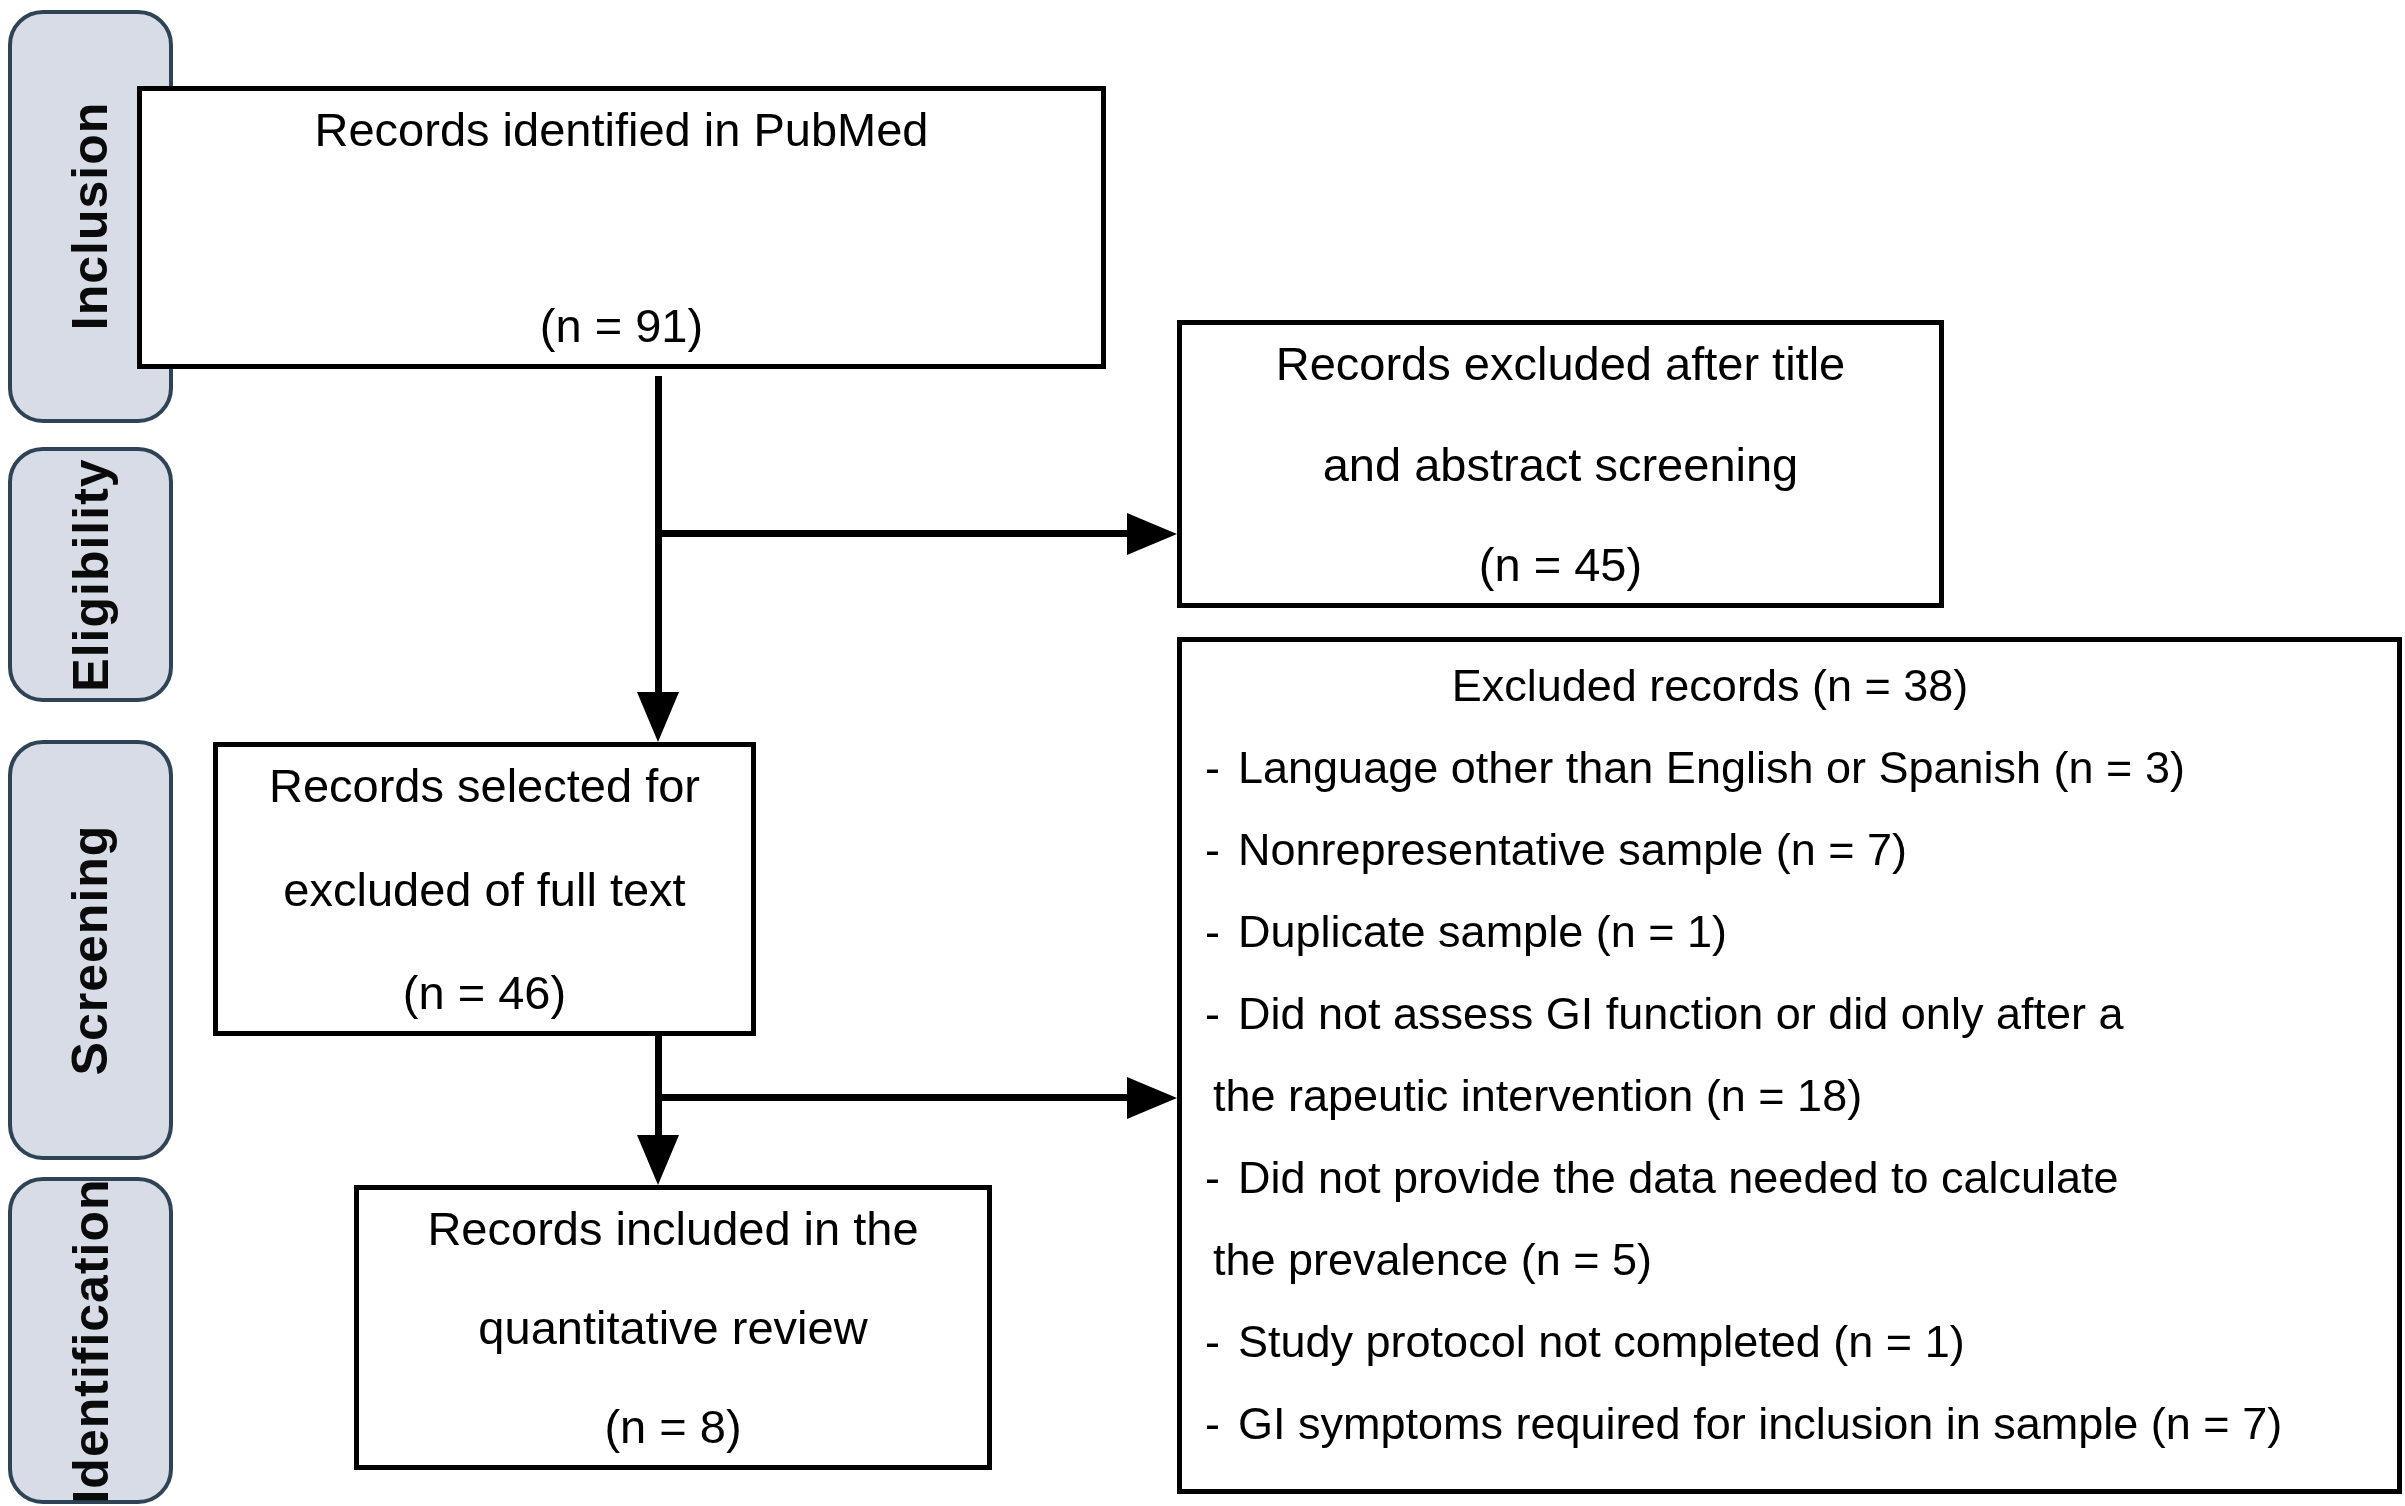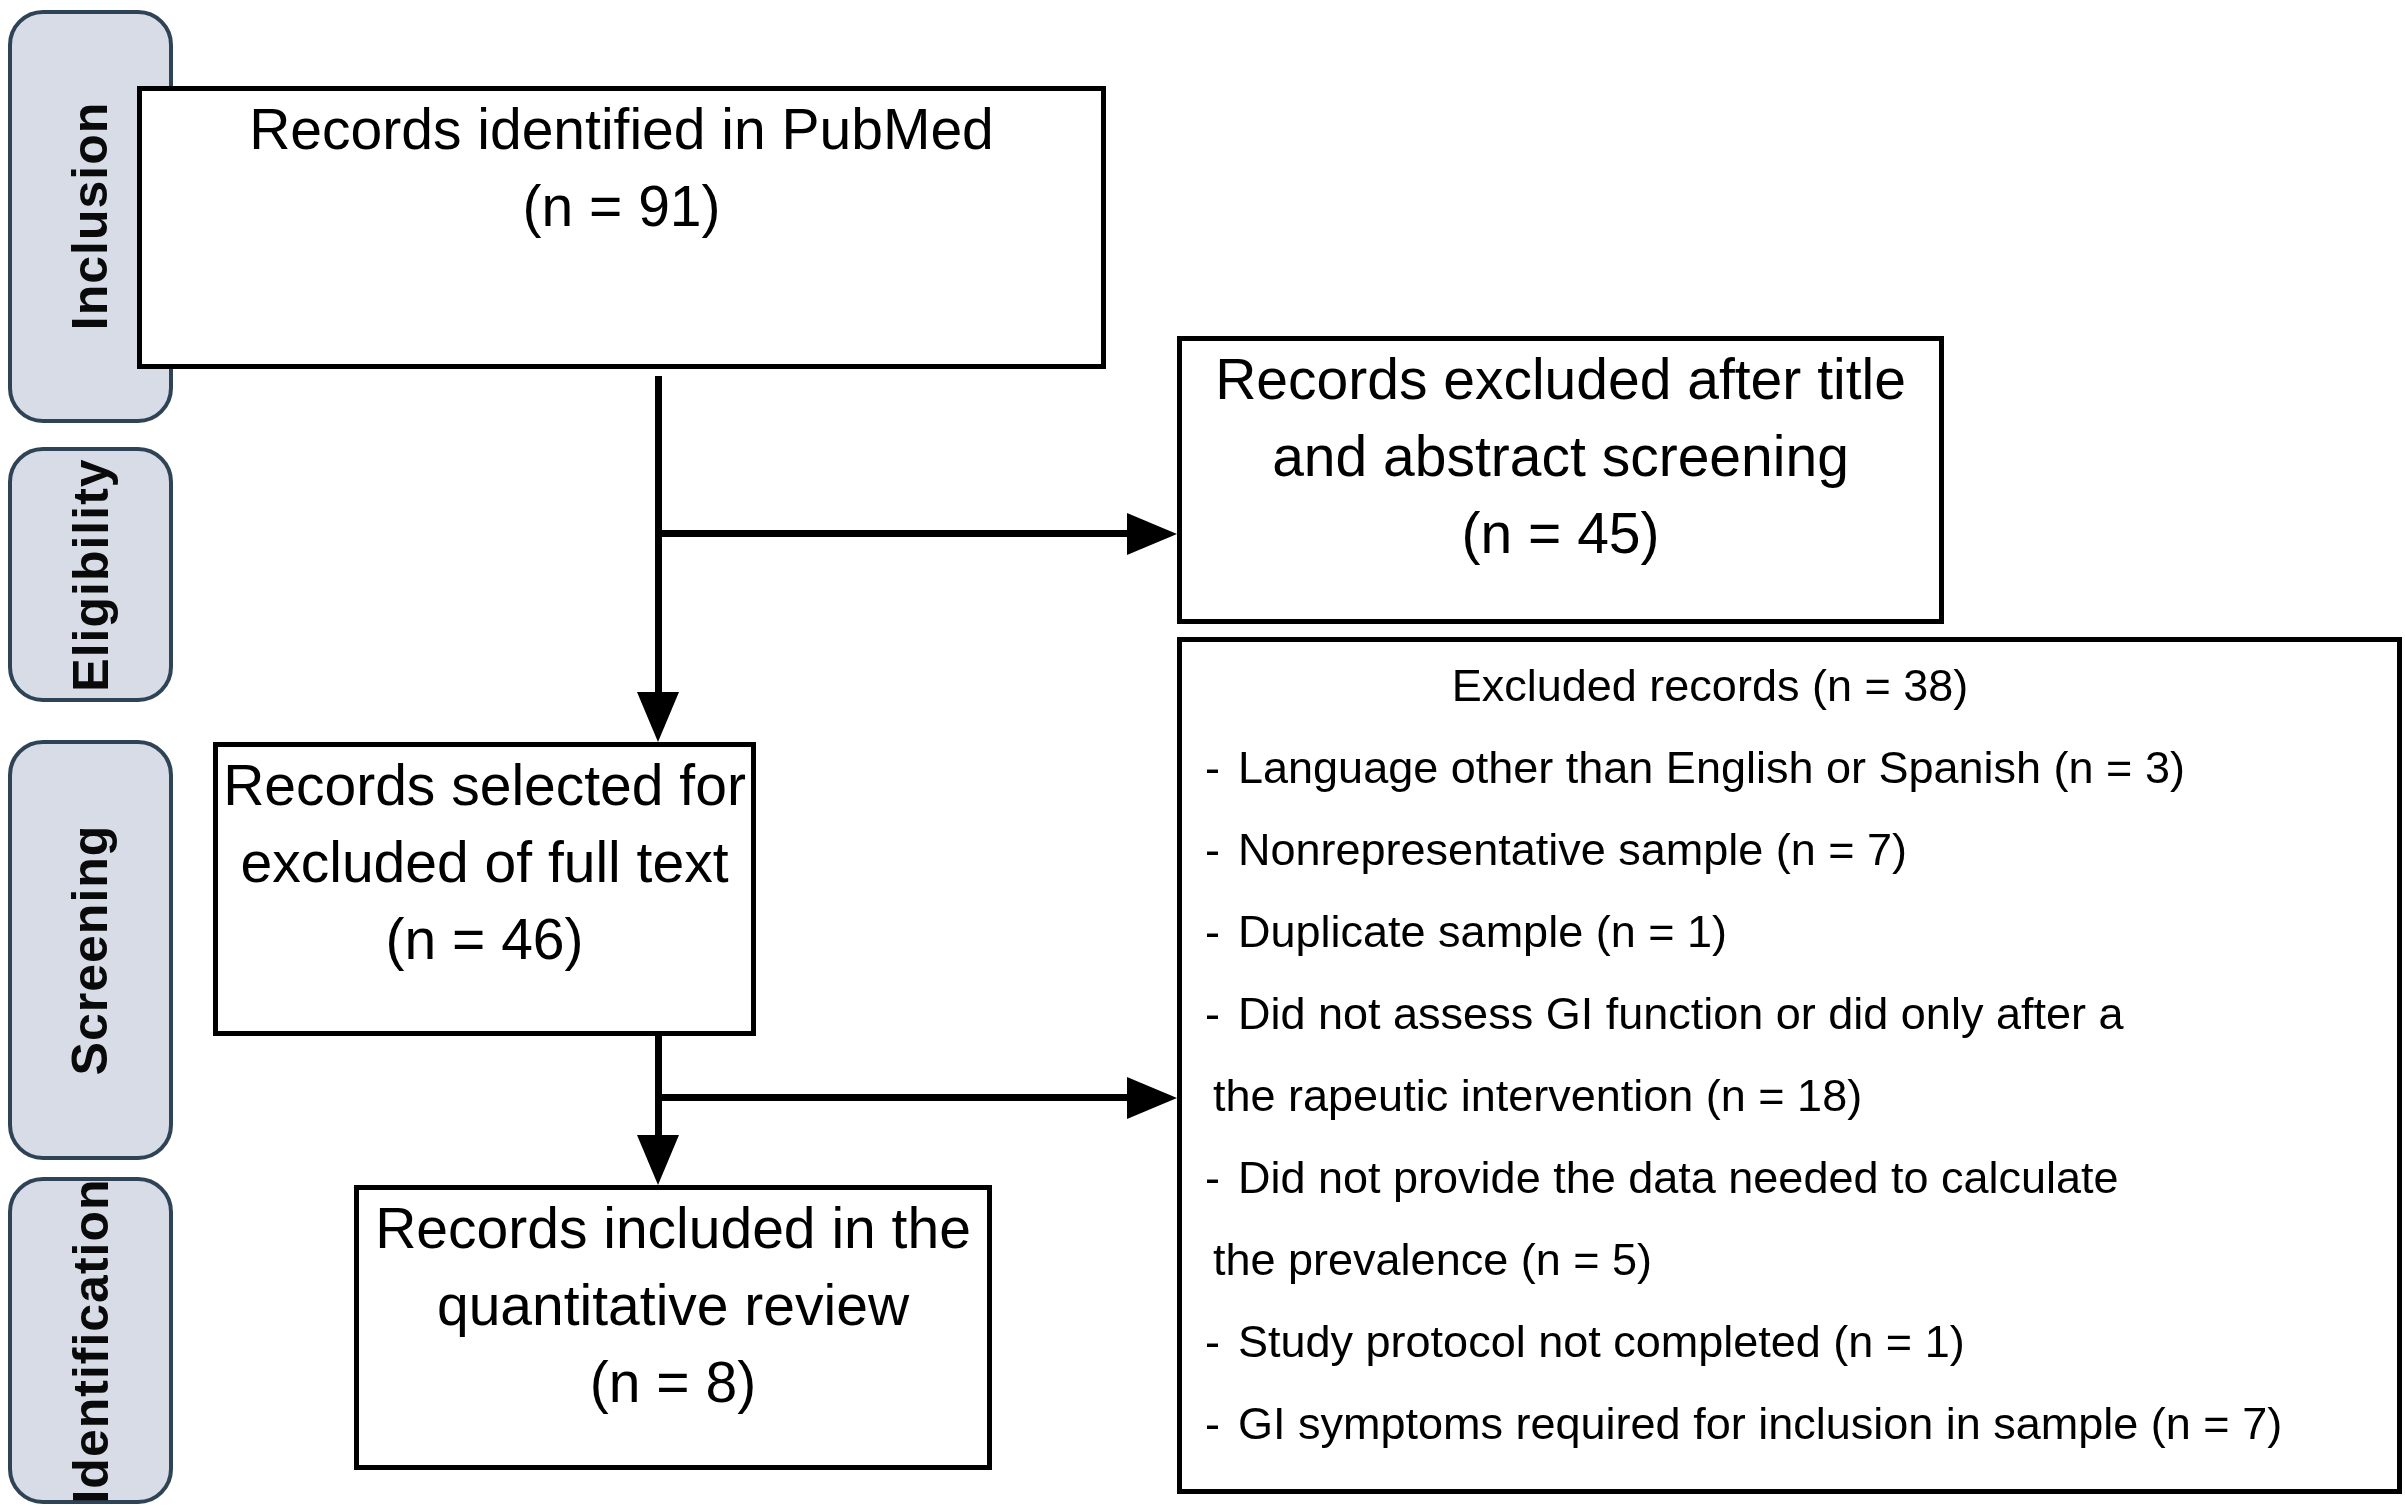--- a/index.html
+++ b/index.html
@@ -42,27 +42,27 @@
   
   .fbox {
     position: absolute;
     box-sizing: border-box;
     background: #ffffff;
     border: 5.8px solid #000000;
   }
   .cbox {
     display: flex;
     flex-direction: column;
-    justify-content: flex-start;
+    justify-content: space-between;
     text-align: center;
-    font-size: 57px;
+    font-size: 47px;
     line-height: 77px;
   }
   .box-identified { left: 137px;  top: 86px;   width: 969px; height: 283px; }
-  .box-excluded-screening { left: 1177px; top: 336px; width: 767px; height: 288px; }
+  .box-excluded-screening { left: 1177px; top: 320px; width: 767px; height: 288px; }
   .box-selected   { left: 213px;  top: 742px;  width: 543px;  height: 294px; }
   .box-included   { left: 342px;  top: 1185px; width: 638px;  height: 285px; margin-left: 12px; }
 
   
   .bigbox {
     left: 1177px; top: 637px; width: 1225px; height: 857px;
     padding: 3px 38px 0 23px;
     font-size: 45px;
     line-height: 82px;
   }

